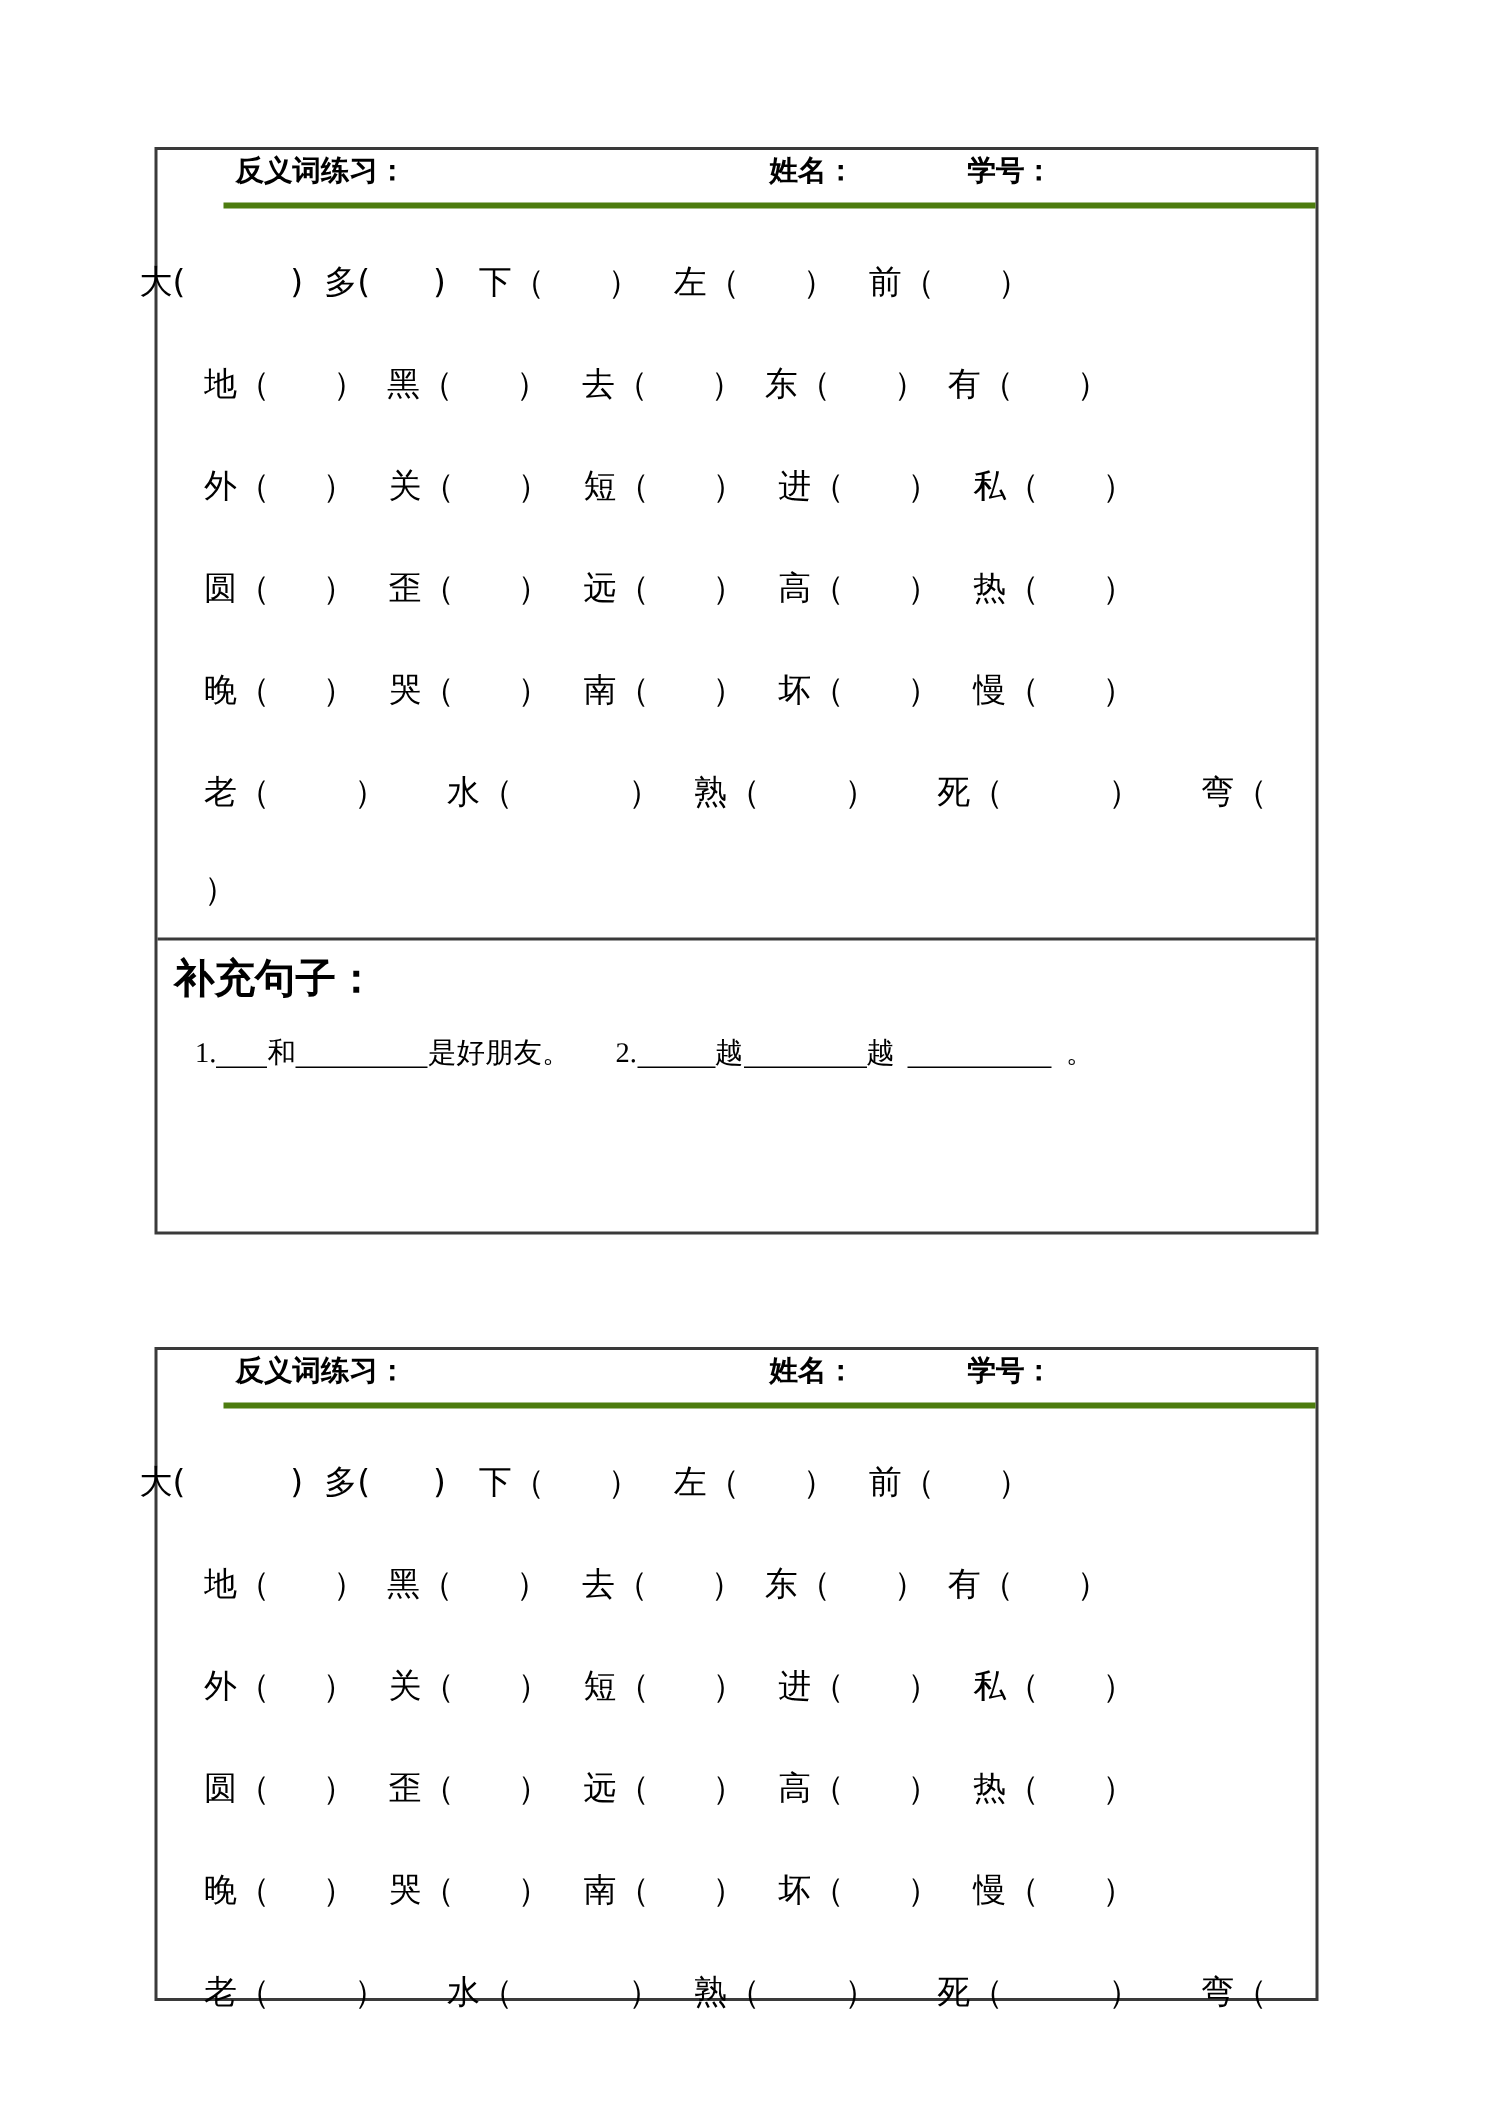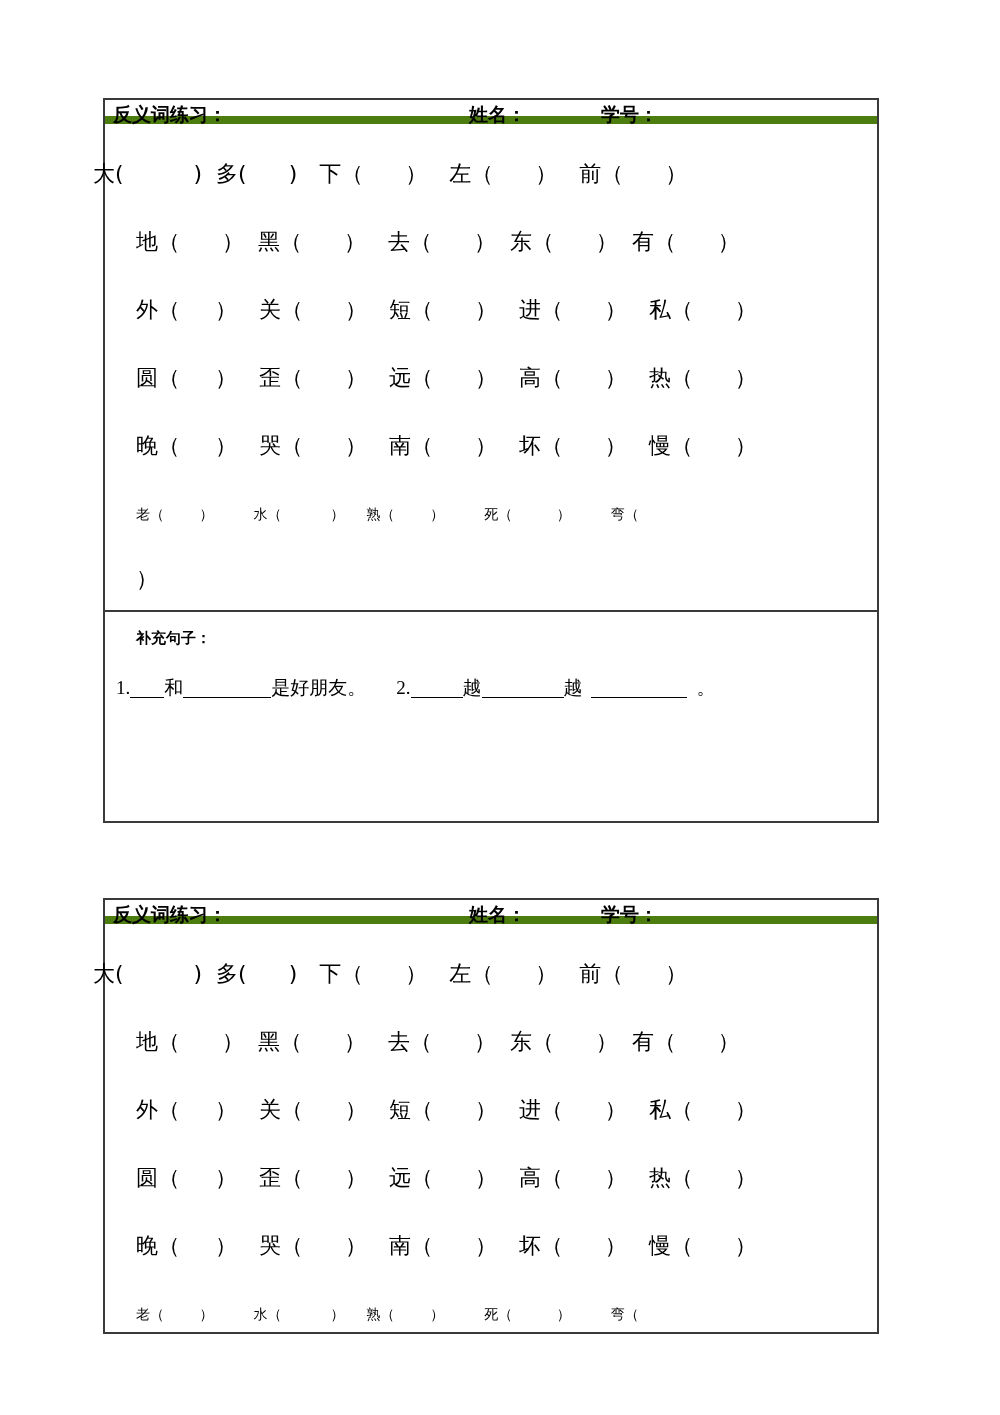--- a/index.html
+++ b/index.html
@@ -32,23 +32,24 @@
     box-sizing: border-box;
     border: 2px solid #3a3a3a;
     background: #ffffff;
   }
   .worksheet.copy-1 { top: 98px; height: 725px; }
   .worksheet.copy-2 { top: 898px; height: 436px; }
 
   
   .ws-header {
     position: relative;
-    height: 24px;
-    border-bottom: 8px solid #4d7c0f;
+    height: 39px;
+    border-bottom: 4px solid #4d7c0f;
     box-sizing: border-box;
+    margin-left: 44px;
   }
   .ws-header .hdr-item {
     position: absolute;
     top: 1px;
     font-family: "DejaVu Sans", "Liberation Sans", sans-serif;
     font-weight: bold;
     font-size: 19px;
     line-height: 26px;
     white-space: nowrap;
   }
@@ -83,45 +84,44 @@
     display: inline-block;
   }
   .ant-row .paren {
     display: inline-block;
     white-space: pre;
   }
   .ant-row .gap-sm { display: inline-block; width: 14px; }
   .ant-row .gap-md { display: inline-block; width: 22px; }
   .ant-row .gap-lg { display: inline-block; width: 40px; }
 
-  .ant-row.wide { font-size: 14px; }
+  .ant-row.wide { font-size: 22px; }
 
   .ant-row.tail {
     height: 62px;
     line-height: 62px;
   }
 
   
   .fill-section {
     border-top: 2px solid #3a3a3a;
   }
   .fill-title {
     font-family: "DejaVu Sans", "Liberation Sans", sans-serif;
     font-weight: bold;
-    font-size: 15px;
+    font-size: 27px;
     line-height: 52px;
     padding-left: 11px;
     white-space: nowrap;
-    margin-left: 20px;
   }
   .fill-line {
     font-family: "Liberation Serif", "DejaVu Serif", serif;
     font-size: 19px;
     line-height: 48px;
-    padding-left: 11px;
+    padding-left: 25px;
     white-space: nowrap;
   }
   .blank {
     display: inline-block;
     border-bottom: 1.5px solid #000000;
     height: 20px;
     vertical-align: -4px;
   }
 </style>
 </head>

